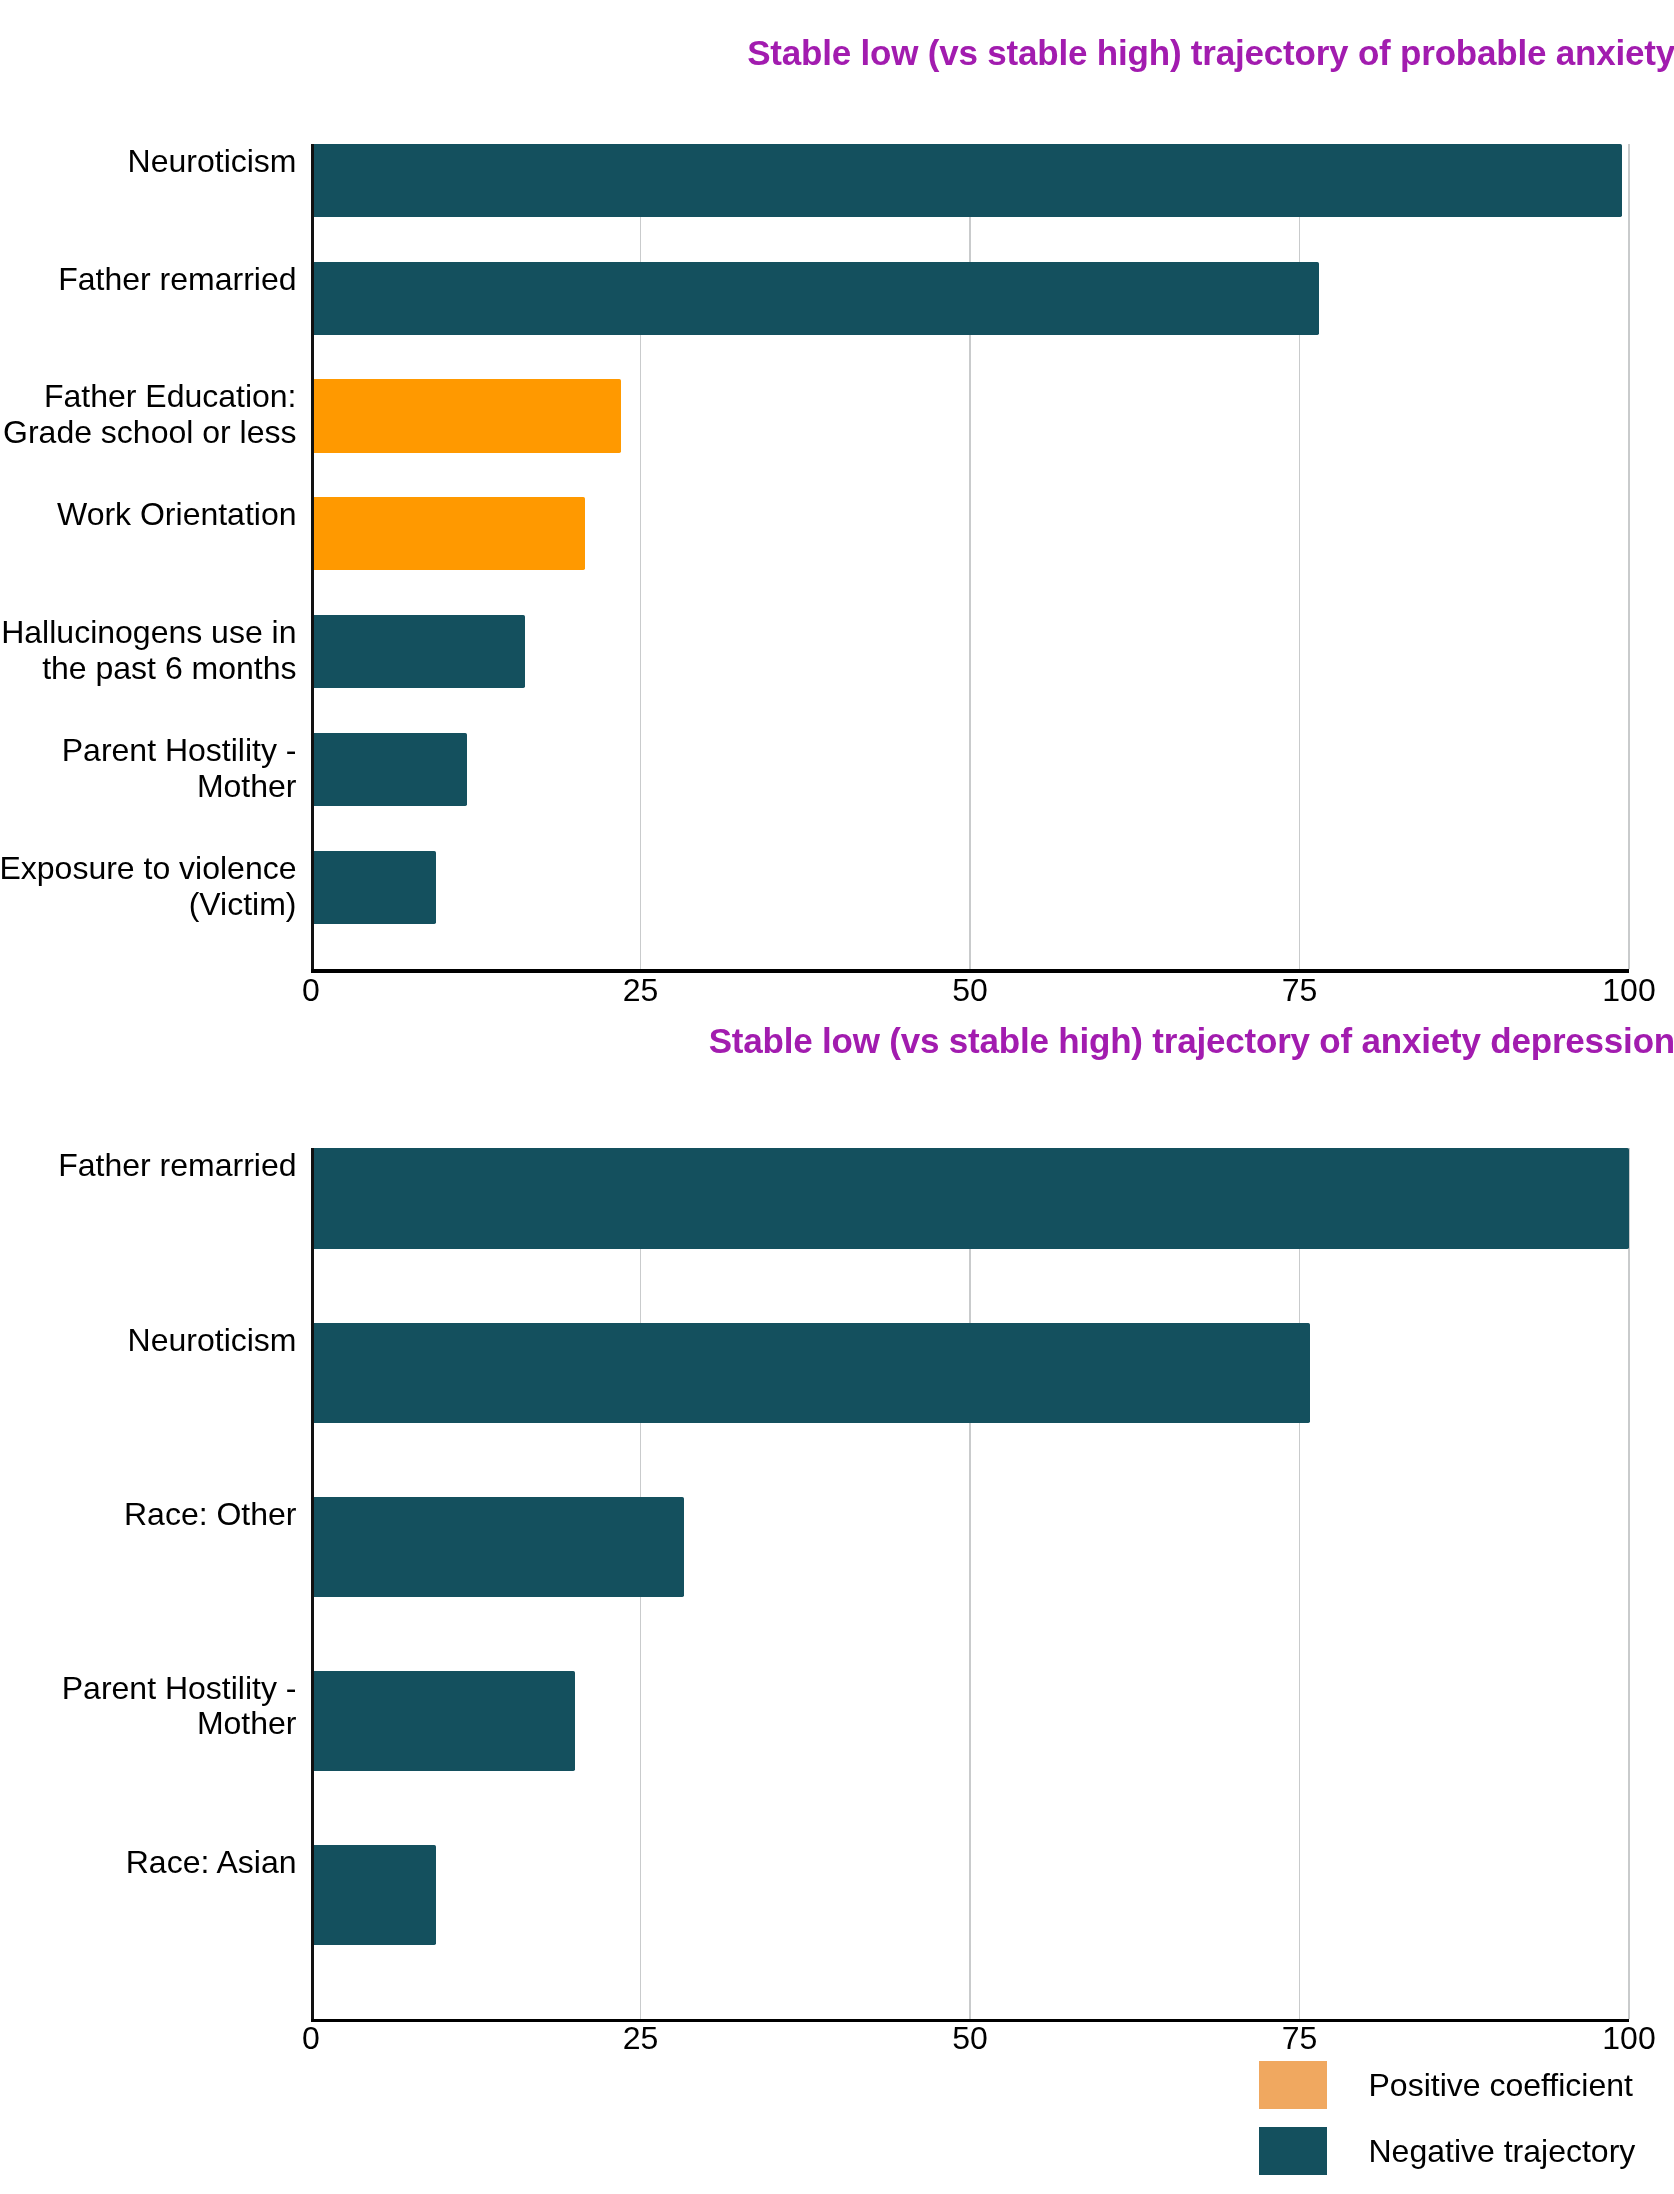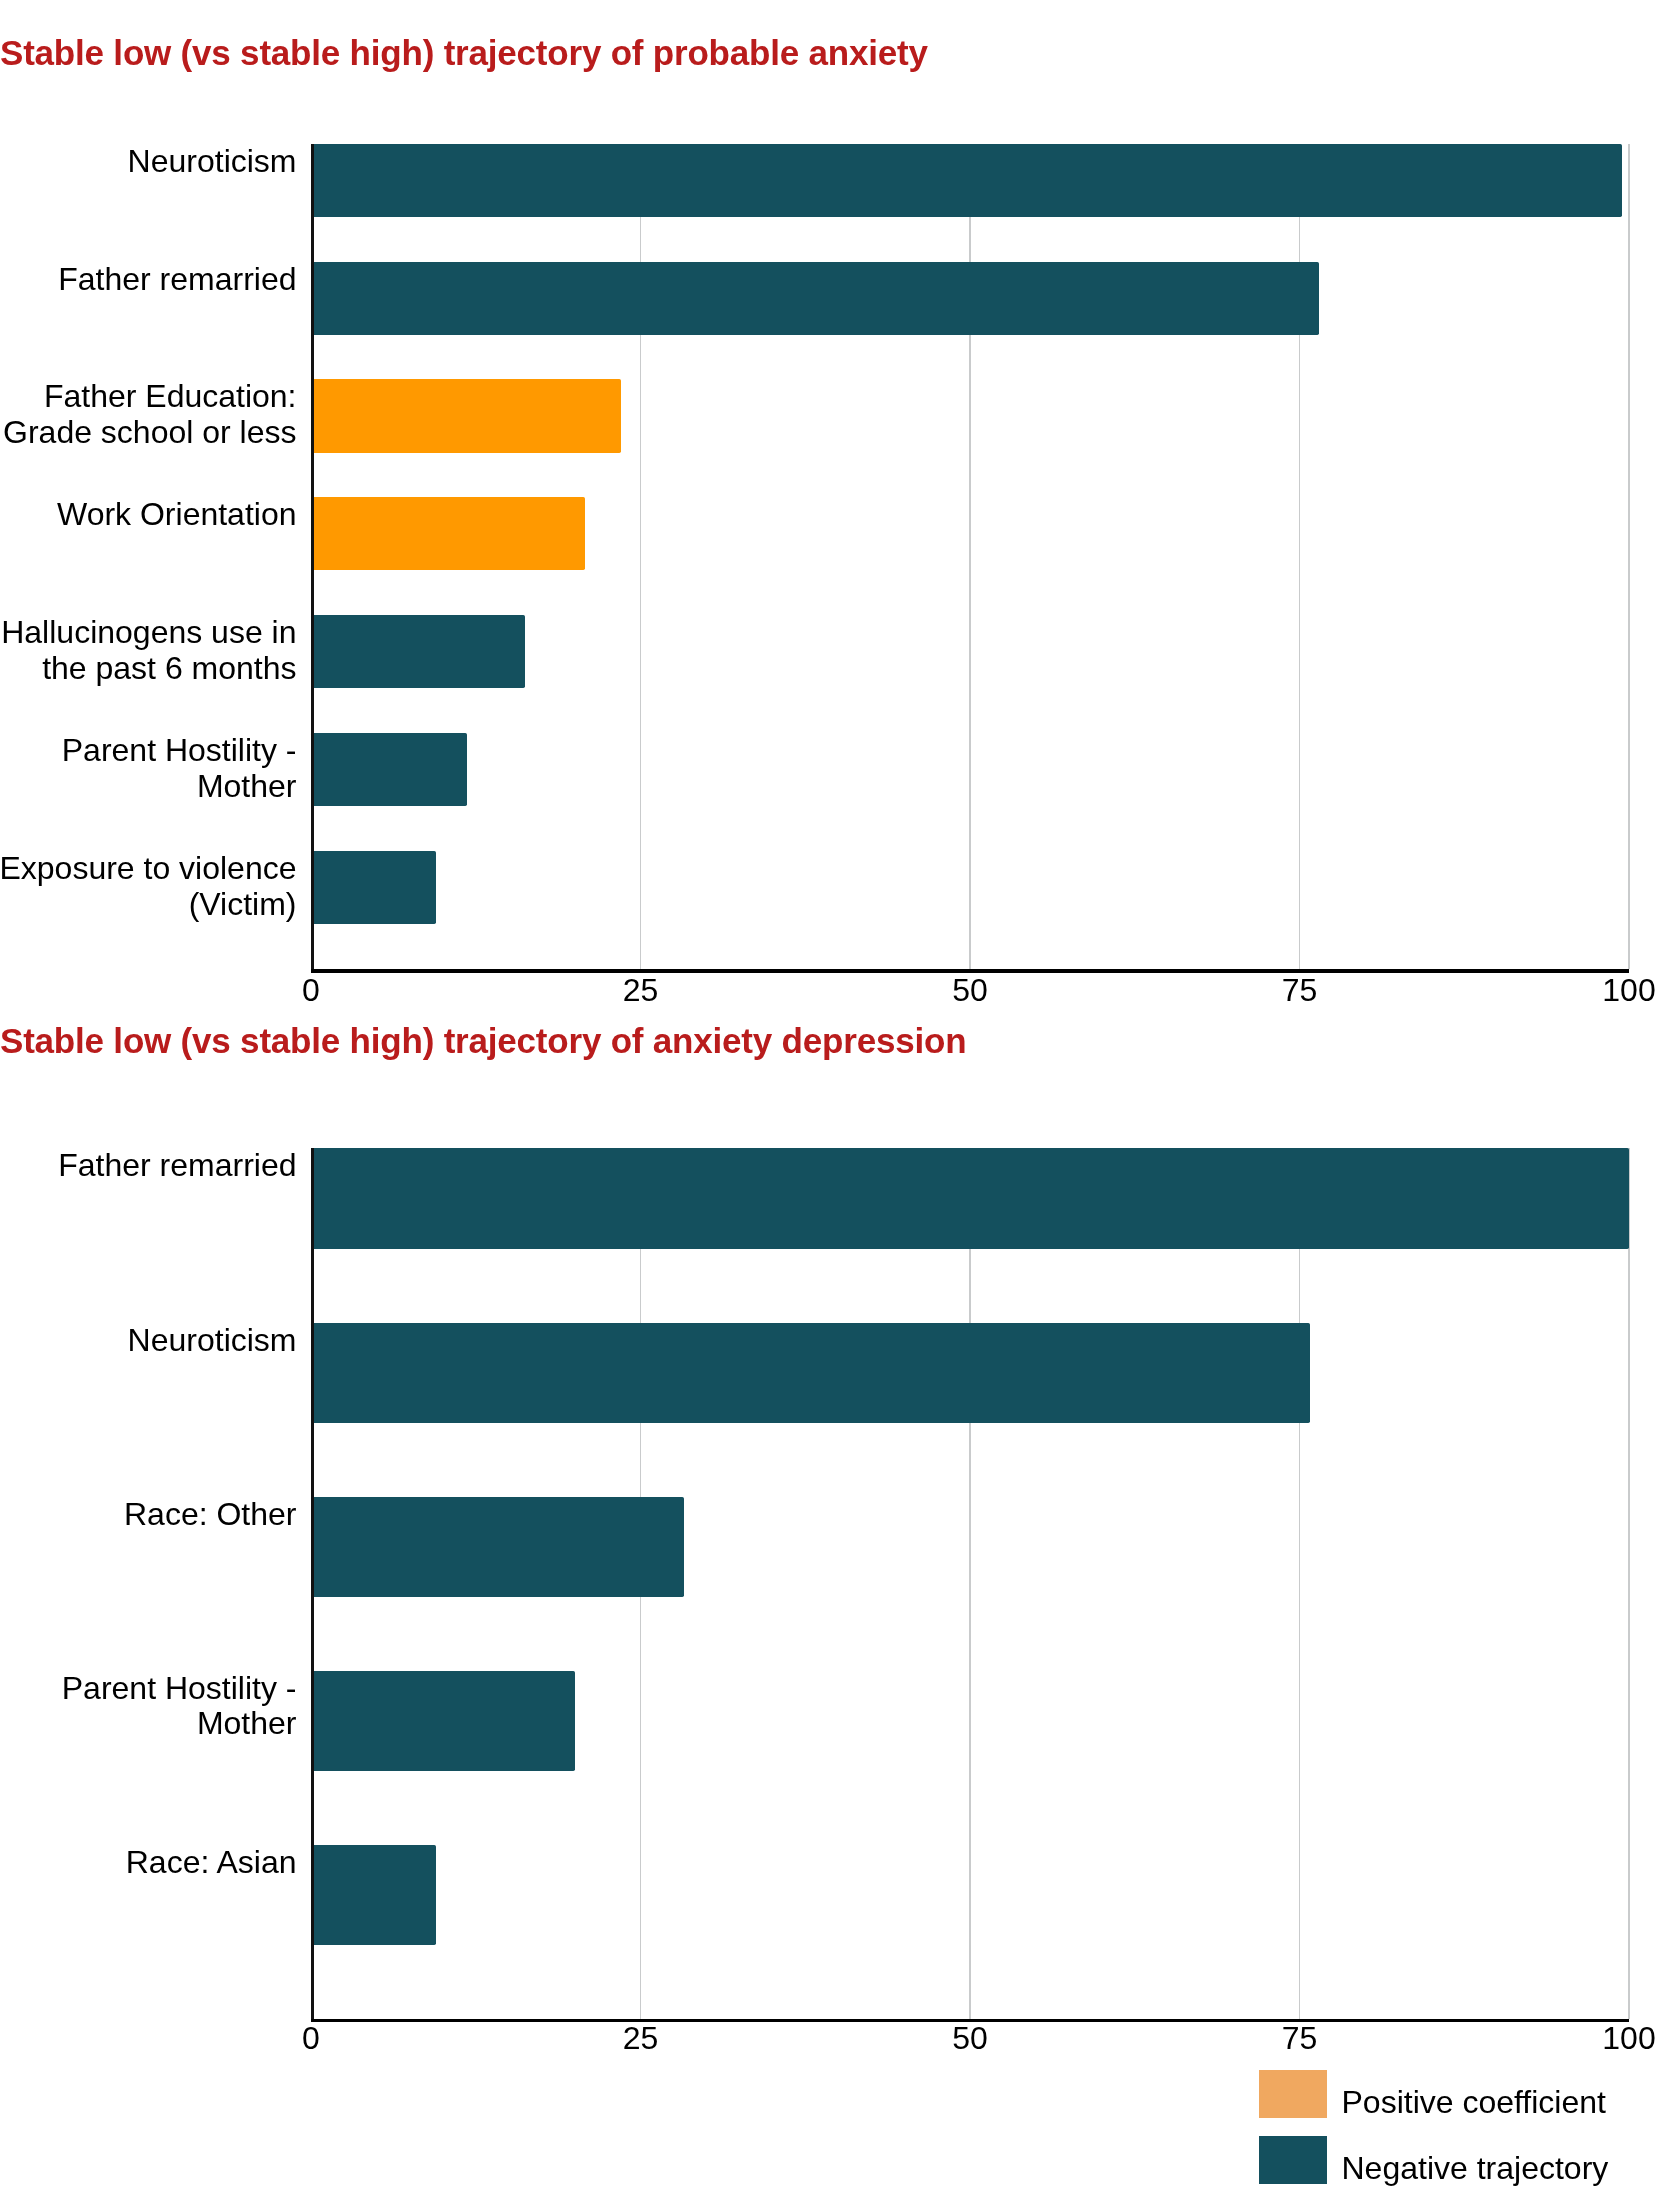--- a/index.html
+++ b/index.html
@@ -27,24 +27,24 @@
   .panel {
     position: absolute;
     left: 0;
     width: 1675px;
   }
   #panel-anxiety { top: 0px; height: 971px; }
   #panel-depression { top: 971px; height: 1055px; }
 
   .panel-title {
     width: 100%;
-    text-align: left;
+    text-align: right;
     font-size: 35px;
     letter-spacing: -0.2px;
-    color: #b91c1c;
+    color: #a21caf;
     line-height: 1;
   }
   #panel-anxiety .panel-title { padding-top: 5.6px; height: 50px; }
   #panel-depression .panel-title { padding-top: 23.4px; height: 66px; }
 
   
   .plot-wrap {
     position: relative;
     width: 1675px;
   }
@@ -134,22 +134,23 @@
 
   
   .legend {
     position: absolute;
     left: 1259px;
     top: 2052px;
     width: 402px;
   }
   .legend-row {
     display: flex;
-    align-items: flex-end;
+    align-items: center;
     height: 66px;
+    gap: 27px;
   }
   .legend-swatch {
     width: 68px;
     height: 48px;
     flex: 0 0 auto;
   }
   .legend-text {
     margin-left: 14.5px;
     font-size: 32px;
     line-height: 1;

